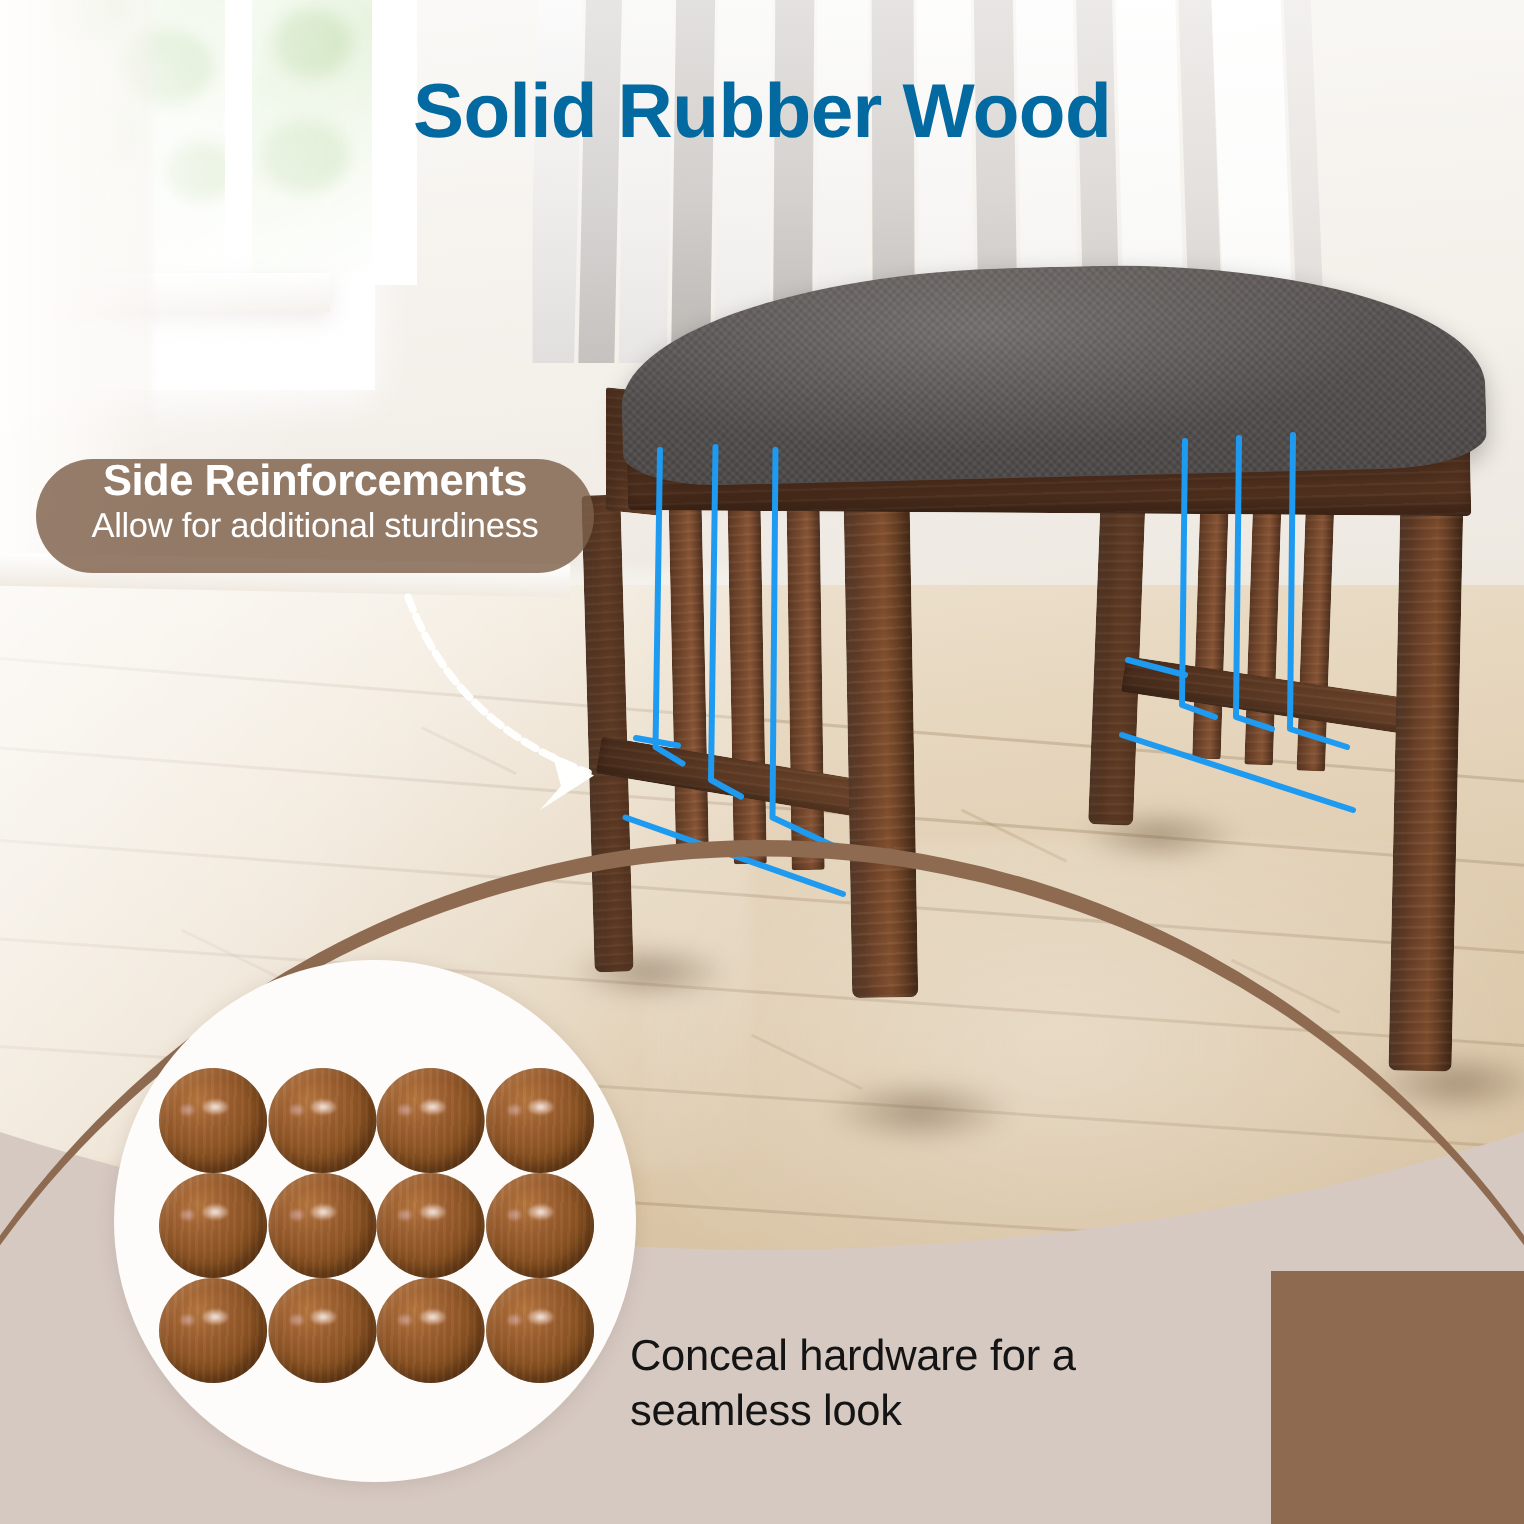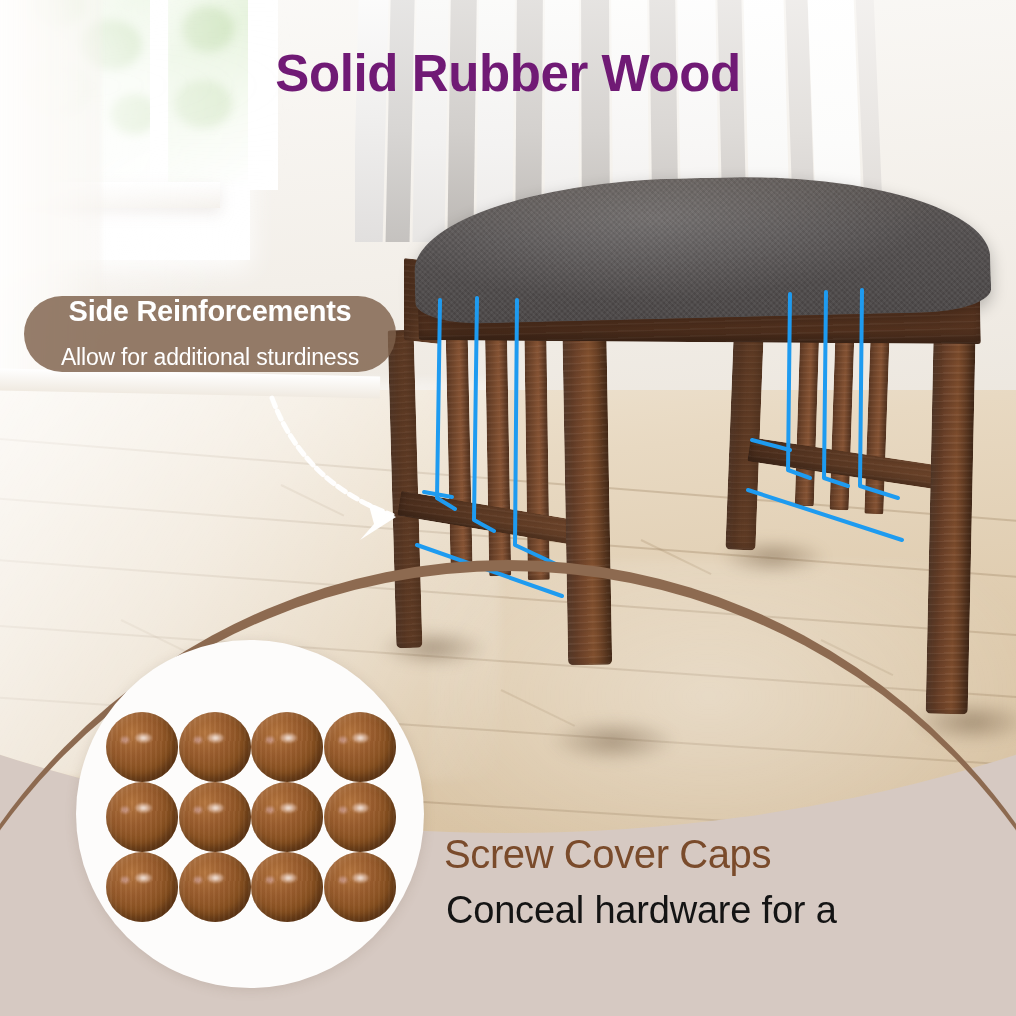--- a/index.html
+++ b/index.html
@@ -197,55 +197,55 @@
     border-top: 11px solid #8d6a50;
     background: transparent;
     pointer-events: none;
   }
 
   
   .headline {
     position: absolute; left: 0; top: 44px; width: 1016px;
     text-align: center;
     font-size: 51px; font-weight: 700; letter-spacing: -0.4px;
-    color: #701a75;
+    color: #0369a1;
   }
   .subhead {
     position: absolute; left: 0; top: 110px; width: 1016px;
     text-align: center;
     font-size: 30px; font-weight: 400; letter-spacing: -0.2px;
     color: #1b1b1b;
   }
 
   .badge {
-    position: absolute; left: 24px; top: 296px;
+    position: absolute; left: 24px; top: 306px;
     width: 372px; height: 76px;
     border-radius: 38px;
     background: rgba(126,96,74,0.82);
     display: flex; flex-direction: column;
-    align-items: center; justify-content: space-between;
+    align-items: center; justify-content: flex-start;
     padding-bottom: 2px;
   }
   .badge-title {
     color: #ffffff; font-size: 29px; font-weight: 700; letter-spacing: -0.3px;
     line-height: 1.05;
   }
   .badge-sub {
     color: #ffffff; font-size: 23px; font-weight: 400; letter-spacing: -0.2px;
     line-height: 1.15; margin-top: 1px;
   }
 
   .caps-title {
     position: absolute; left: 444px; top: 832px;
     font-size: 40px; font-weight: 400; letter-spacing: -0.4px;
     color: #7a4b2b;
   }
   .caps-desc {
-    position: absolute; left: 446px; top: 886px; width: 430px;
-    font-size: 38px; font-weight: 400; letter-spacing: -0.2px;
+    position: absolute; left: 420px; top: 886px; width: 430px;
+    font-size: 29px; font-weight: 400; letter-spacing: -0.2px;
     color: #141414; line-height: 1.28;
   }
 
   
   .caps-circle {
     position: absolute; left: 76px; top: 640px;
     width: 348px; height: 348px;
     border-radius: 50%;
     background: #fdfcfb;
     overflow: hidden;
@@ -457,18 +457,18 @@
         </div>
       <div class="cap">
           <span class="cap-grain"></span>
         </div>
       <div class="cap">
           <span class="cap-grain"></span>
         </div>
     </div>
   </div>
 
-  <div class="caps-title">Screw Cover Caps</div>
   <div class="caps-desc">
     <div>Conceal hardware for a</div>
+    <div>seamless look</div>
   </div>
 
 </div>
 
 </body></html>

